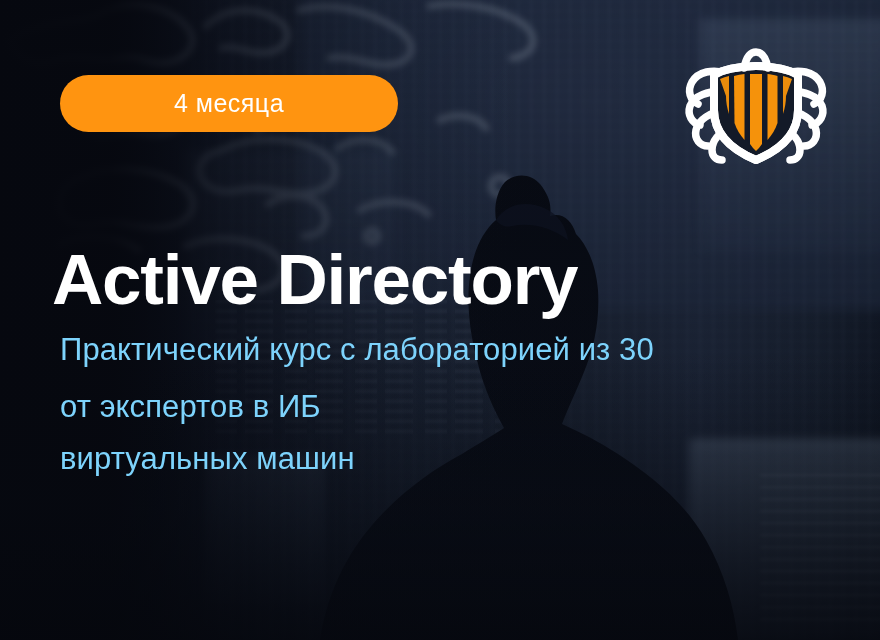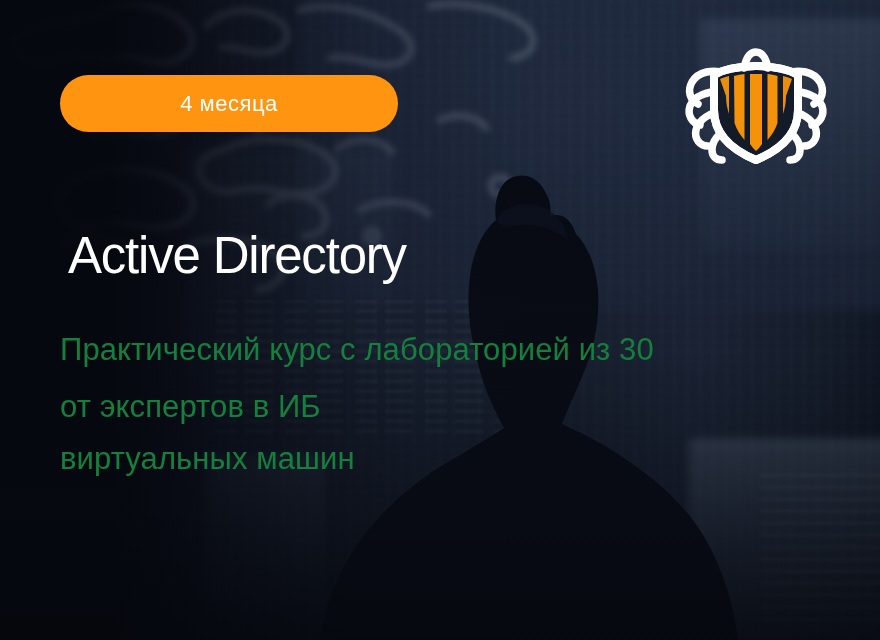--- a/index.html
+++ b/index.html
@@ -149,49 +149,49 @@
     width: 338px; height: 57px;
     border-radius: 29px;
     background: #FF9410;
     display: flex;
     align-items: center;
     justify-content: center;
     cursor: pointer;
   }
   .badge-label {
     color: #ffffff;
-    font-size: 22px;
+    font-size: 25px;
     font-weight: 300;
     letter-spacing: .5px;
     line-height: 1;
   }
 
   .logo {
     position: absolute;
     right: 50px; top: 48px;
     width: 148px; height: 118px;
   }
   .logo svg { width: 100%; height: 100%; display: block; }
 
   .title {
     position: absolute;
-    left: 68px; top: 196px;
+    left: 52px; top: 196px;
     color: #ffffff;
-    font-size: 51px;
-    font-weight: 400;
+    font-size: 71px;
+    font-weight: 700;
     letter-spacing: -1.2px;
     line-height: 1;
     white-space: nowrap;
   }
 
   .subtitle {
     position: absolute;
     left: 60px; top: 324px;
     width: 760px;
-    color: #15803d;
+    color: #7dd3fc;
     font-size: 31px;
     font-weight: 300;
     line-height: 52px;
     letter-spacing: .1px;
   }
   .subtitle .line { display: block; white-space: nowrap; }
   .subtitle .line.gap { margin-top: 5px; }
 </style>
 </head>
 <body>

